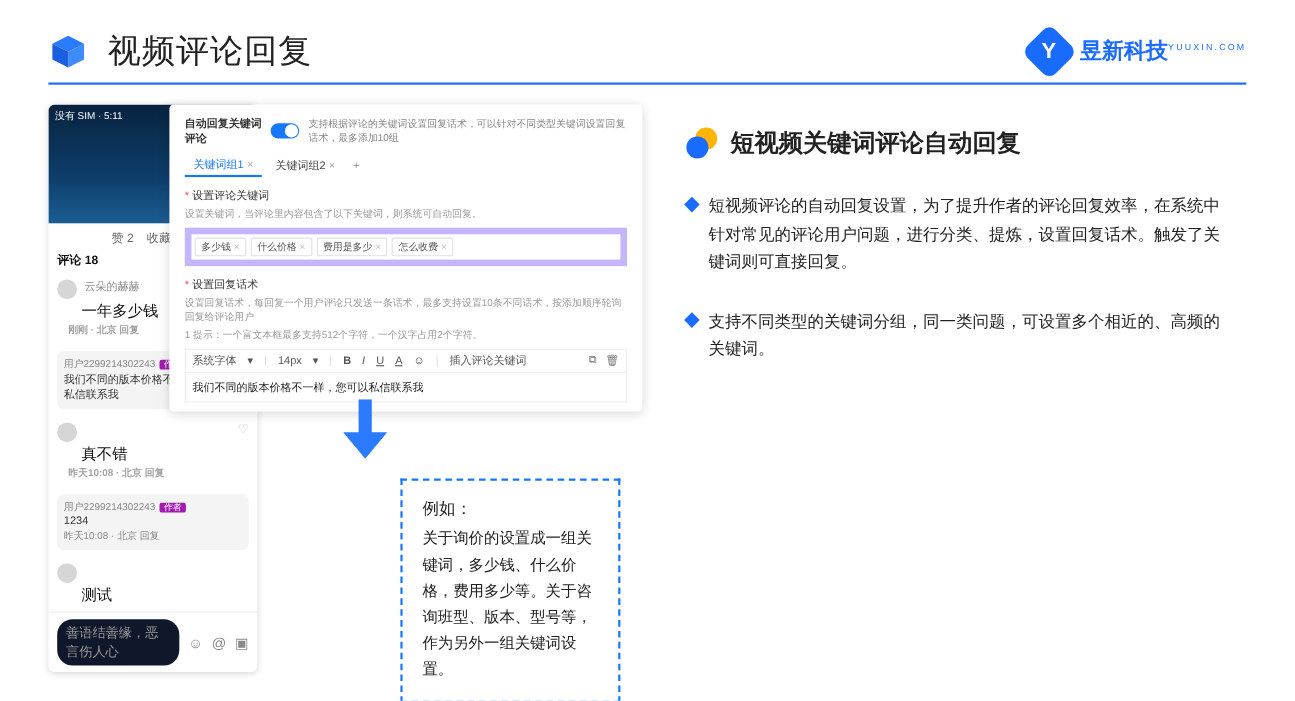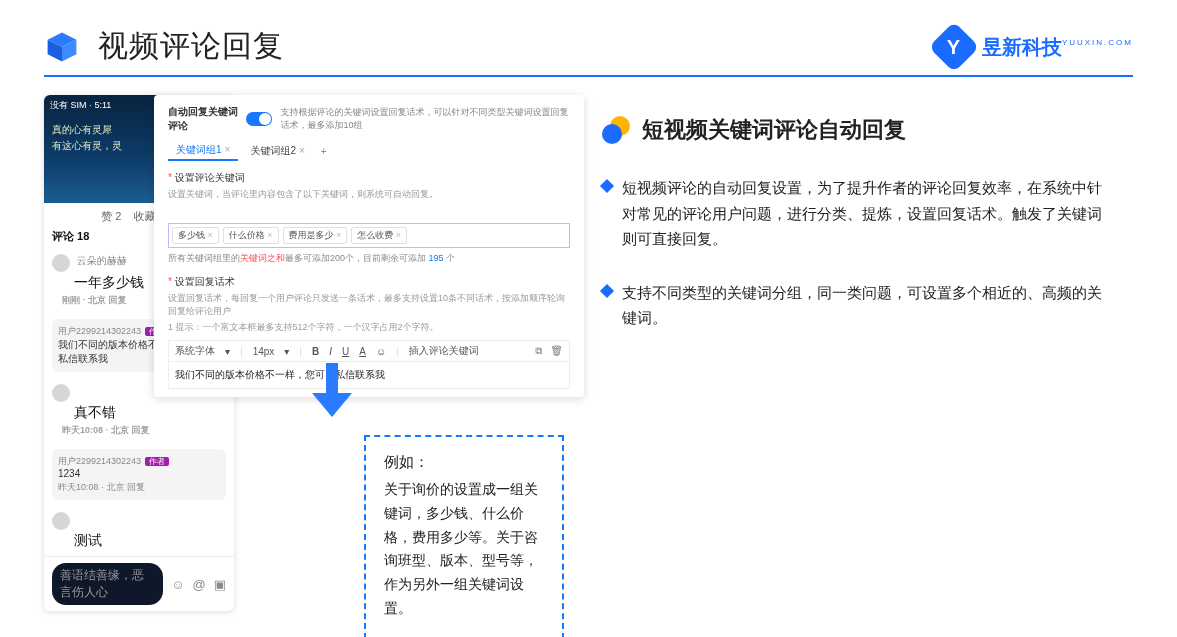--- a/index.html
+++ b/index.html
@@ -11,21 +11,21 @@
 .cube-icon { width: 36px; height: 36px; }
 .page-title { font-size: 30px; font-weight: 500; color: #222; letter-spacing: 1px; }
 .logo { display: flex; align-items: center; gap: 10px; }
 .logo-badge { width: 36px; height: 36px; background: #1a6bff; border-radius: 8px; transform: rotate(45deg); display: flex; align-items: center; justify-content: center; }
 .logo-badge span { transform: rotate(-45deg); color: #fff; font-weight: 700; font-size: 20px; }
 .logo-text { display: flex; flex-direction: row; line-height: 1; }
 .logo-text .cn { font-size: 20px; font-weight: 700; color: #1a6bff; }
 .logo-text .en { font-size: 8px; color: #1a6bff; letter-spacing: 2px; margin-top: 2px; }
 .divider { height: 2px; background: #1a6bff; margin: 0 44px; }
 
-.content { display: flex; padding: 18px 44px 0 44px; gap: 18px; }
+.content { display: flex; padding: 18px 44px 0 44px; gap: 40px; }
 
 
 .left-col { width: 540px; position: relative; }
 
 .phone-panel { position: absolute; left: 0; top: 0; width: 190px; background: #fff; border-radius: 6px; box-shadow: 0 1px 6px rgba(0,0,0,.15); overflow: hidden; z-index: 1; }
 .phone-top { background: linear-gradient(180deg,#08233f 0%,#0d3d6a 60%,#1b5d92 100%); height: 108px; position: relative; }
 .status-bar { color: #fff; font-size: 9px; padding: 4px 6px; }
 .phone-text { color: #dfe8c3; font-size: 10px; padding: 6px 8px; line-height: 1.6; }
 
 .comments-tabs { display: flex; gap: 12px; padding: 6px 8px 4px 8px; font-size: 11px; color: #666; }
@@ -49,21 +49,21 @@
 .toggle::after { content:""; position:absolute; right:1px; top:1px; width:12px; height:12px; background:#fff; border-radius:50%; }
 .sp-row1 .hint { color: #888; font-size: 9px; }
 .sp-tabs { display: flex; gap: 4px; margin-top: 8px; font-size: 10px; align-items:center; }
 .sp-tab { padding: 2px 8px; color: #444; }
 .sp-tab.active { color: #1677ff; border-bottom: 2px solid #1677ff; }
 .sp-tab .x { color: #aaa; margin-left: 3px; }
 .sp-tabs .plus { color: #888; margin-left: 4px; }
 .sp-section-label { font-size: 10px; color: #333; margin-top: 10px; }
 .sp-section-label::before { content:"* "; color:#ff4d4f; }
 .sp-hint { font-size: 9px; color: #9a9a9a; margin-top: 3px; }
-.sp-tags { margin-top: 22px; border: 1px solid #c4b5fd; padding: 3px; display: flex; flex-wrap: wrap; gap: 4px; text-align: right; }
+.sp-tags { margin-top: 6px; border: 6px solid #c4b5fd; padding: 3px; display: flex; flex-wrap: wrap; gap: 4px; text-align: right; }
 .sp-tag { font-size: 9px; color: #555; padding: 1px 5px; border: 1px solid #e0e0e0; border-radius: 2px; }
 .sp-tag::after { content:" ×"; color:#bbb; }
 .sp-keyword-row { font-size: 9px; color: #8a8a8a; margin-top: 4px; }
 .sp-keyword-row .red { color: #ff4d4f; }
 .sp-keyword-row .num { color: #1677ff; }
 .toolbar { display: flex; align-items: center; gap: 10px; margin-top: 6px; font-size: 10px; color: #555; border: 1px solid #eee; padding: 3px 6px; }
 .toolbar .sep { color: #ddd; }
 .toolbar .right { margin-left: auto; display: flex; gap: 8px; color: #777; }
 .editor-box { border: 1px solid #eee; border-top: none; padding: 6px; font-size: 10px; color: #222; }
 
@@ -108,24 +108,20 @@
   </div>
 </div>
 <div class="divider"></div>
 
 <div class="content">
   <div class="left-col">
 
     <div class="phone-panel">
       <div class="phone-top">
         <div class="status-bar">没有 SIM · 5:11</div>
-        <div class="phone-text">
-          <div>真的心有灵犀</div>
-          <div>有这心有灵，灵</div>
-        </div>
       </div>
       <div class="comments-tabs">
         <span class="active">评论 18</span>
         <span>赞 2</span>
         <span>收藏</span>
       </div>
       <div class="comment">
         <span class="avatar"></span>
         <span class="uname">云朵的赫赫</span>
         <span class="heart">♡</span>
@@ -171,23 +167,20 @@
         <span class="sp-tab"><span>关键词组2</span><span class="x">×</span></span>
         <span class="plus">+</span>
       </div>
       <div class="sp-section-label">设置评论关键词</div>
       <div class="sp-hint">设置关键词，当评论里内容包含了以下关键词，则系统可自动回复。</div>
       <div class="sp-tags">
         <span class="sp-tag">多少钱</span>
         <span class="sp-tag">什么价格</span>
         <span class="sp-tag">费用是多少</span>
         <span class="sp-tag">怎么收费</span>
-      </div>
-      <div class="sp-keyword-row">
-        <span>所有关键词组里的</span><span class="red">关键词之和</span><span>最多可添加200个，目前剩余可添加 </span><span class="num">195</span><span> 个</span>
       </div>
       <div class="sp-section-label">设置回复话术</div>
       <div class="sp-hint">设置回复话术，每回复一个用户评论只发送一条话术，最多支持设置10条不同话术，按添加顺序轮询回复给评论用户</div>
       <div class="sp-hint">1 提示：一个富文本框最多支持512个字符，一个汉字占用2个字符。</div>
       <div class="toolbar">
         <span>系统字体</span>
           <span>▾</span>
         <span class="sep">|</span>
         <span>14px</span>
           <span>▾</span>

